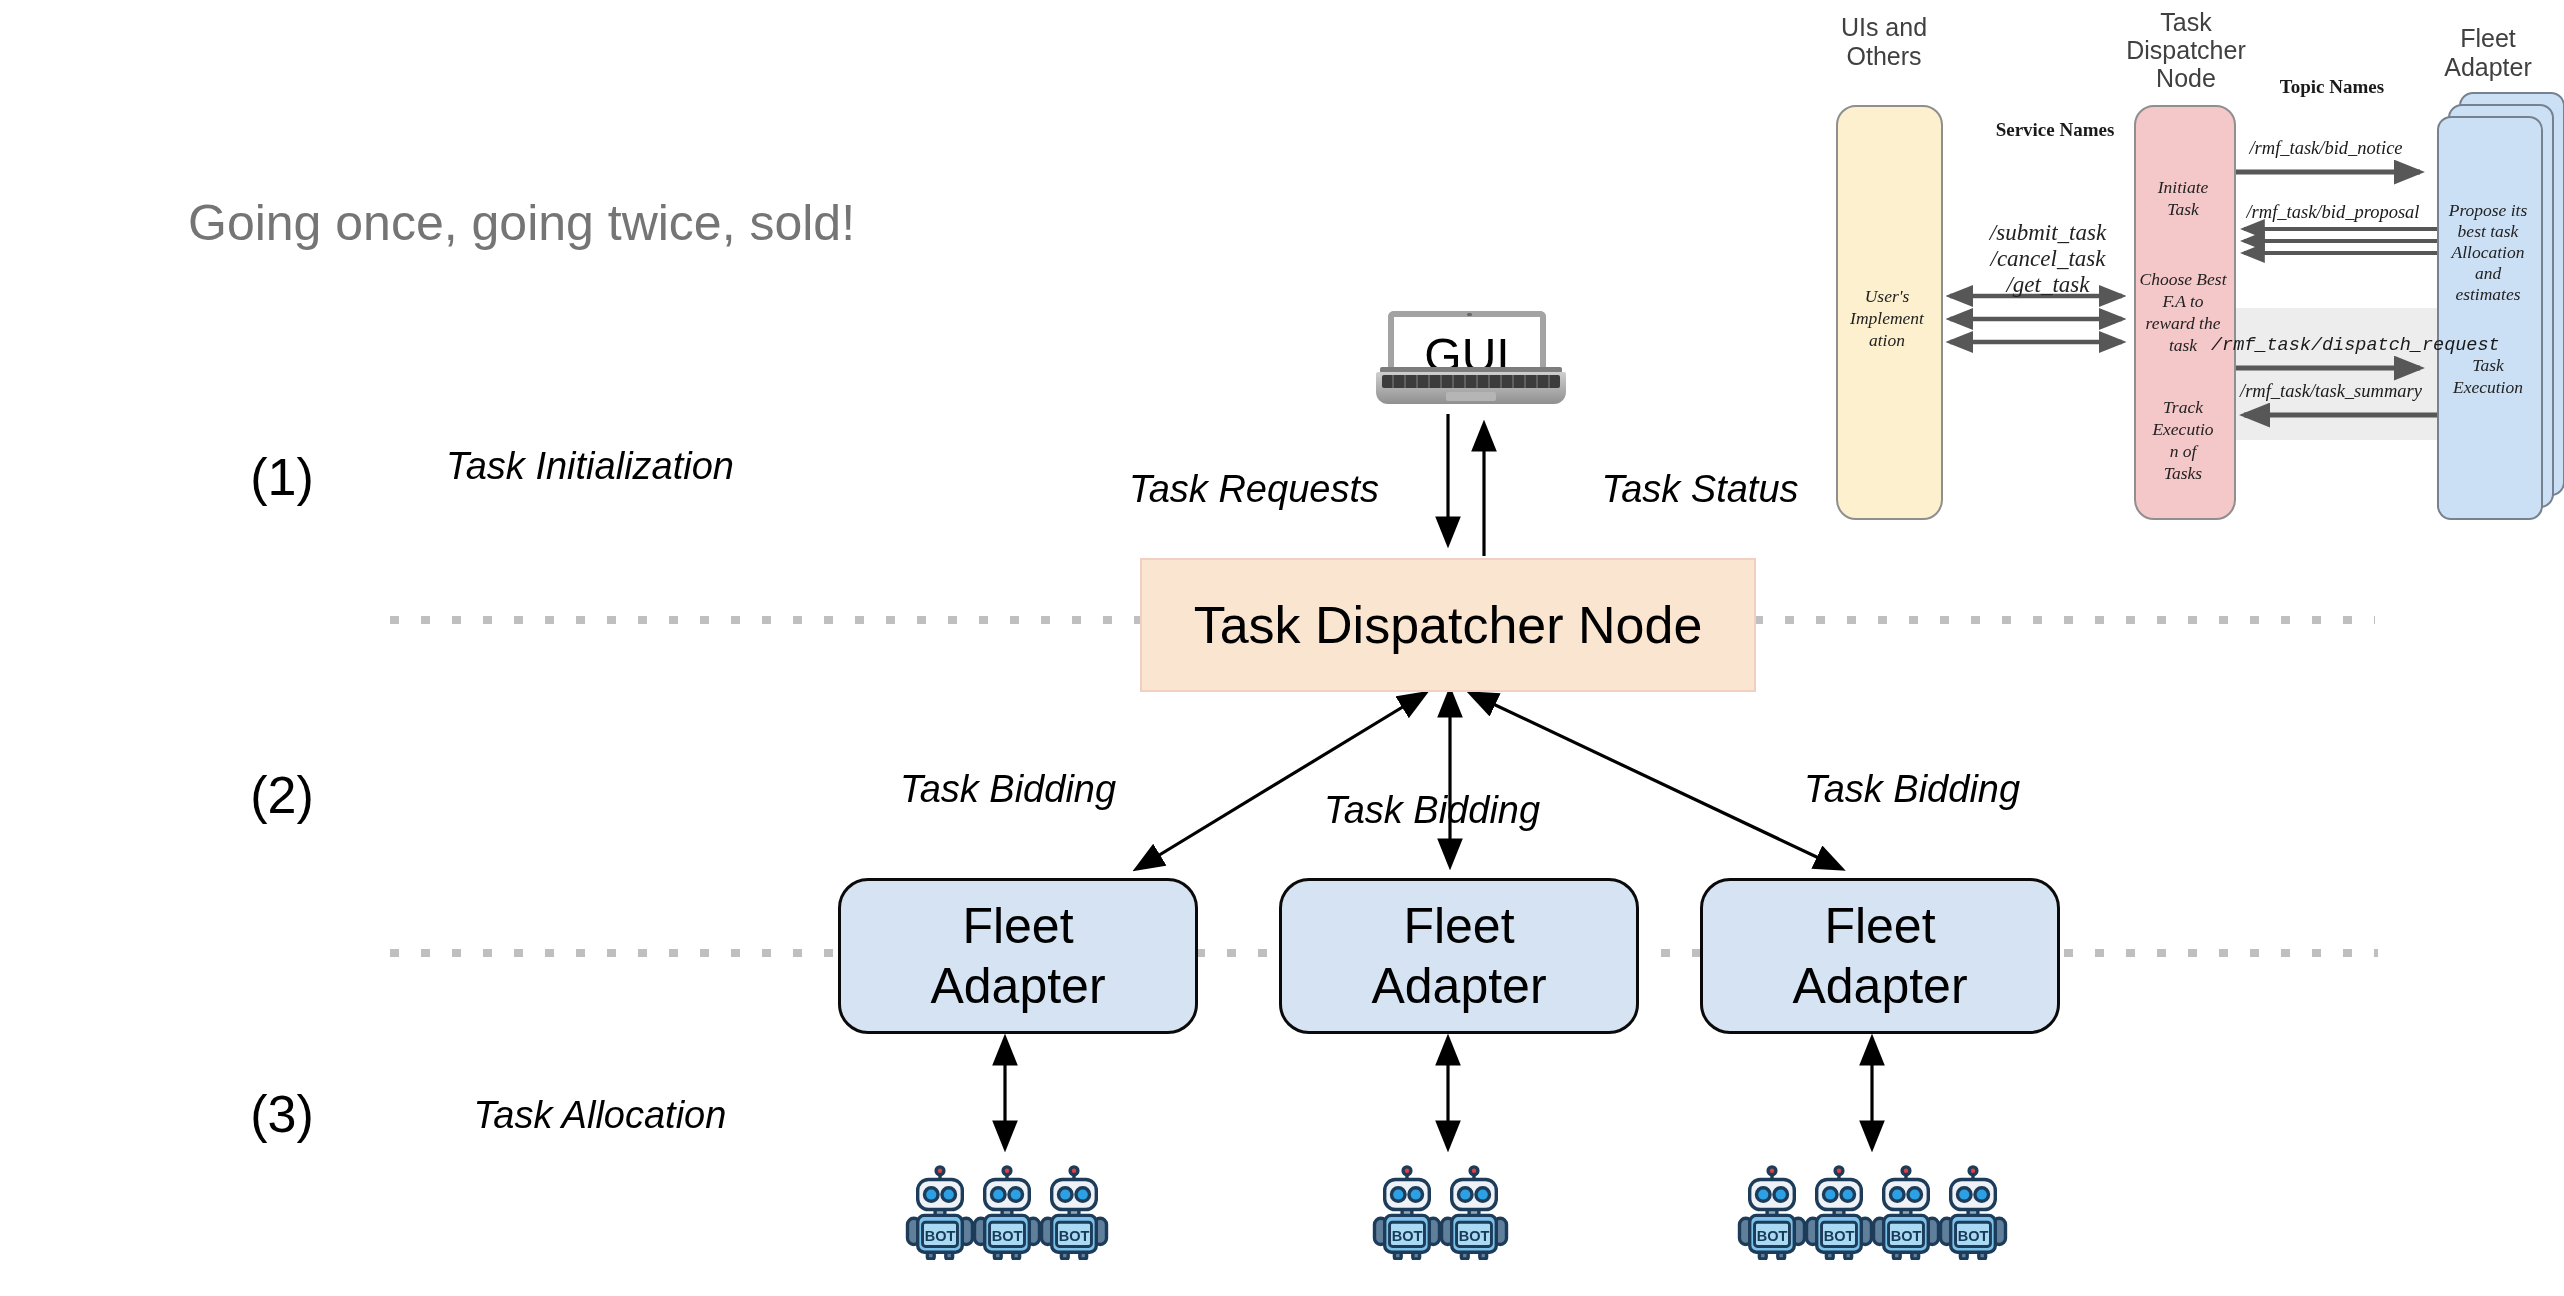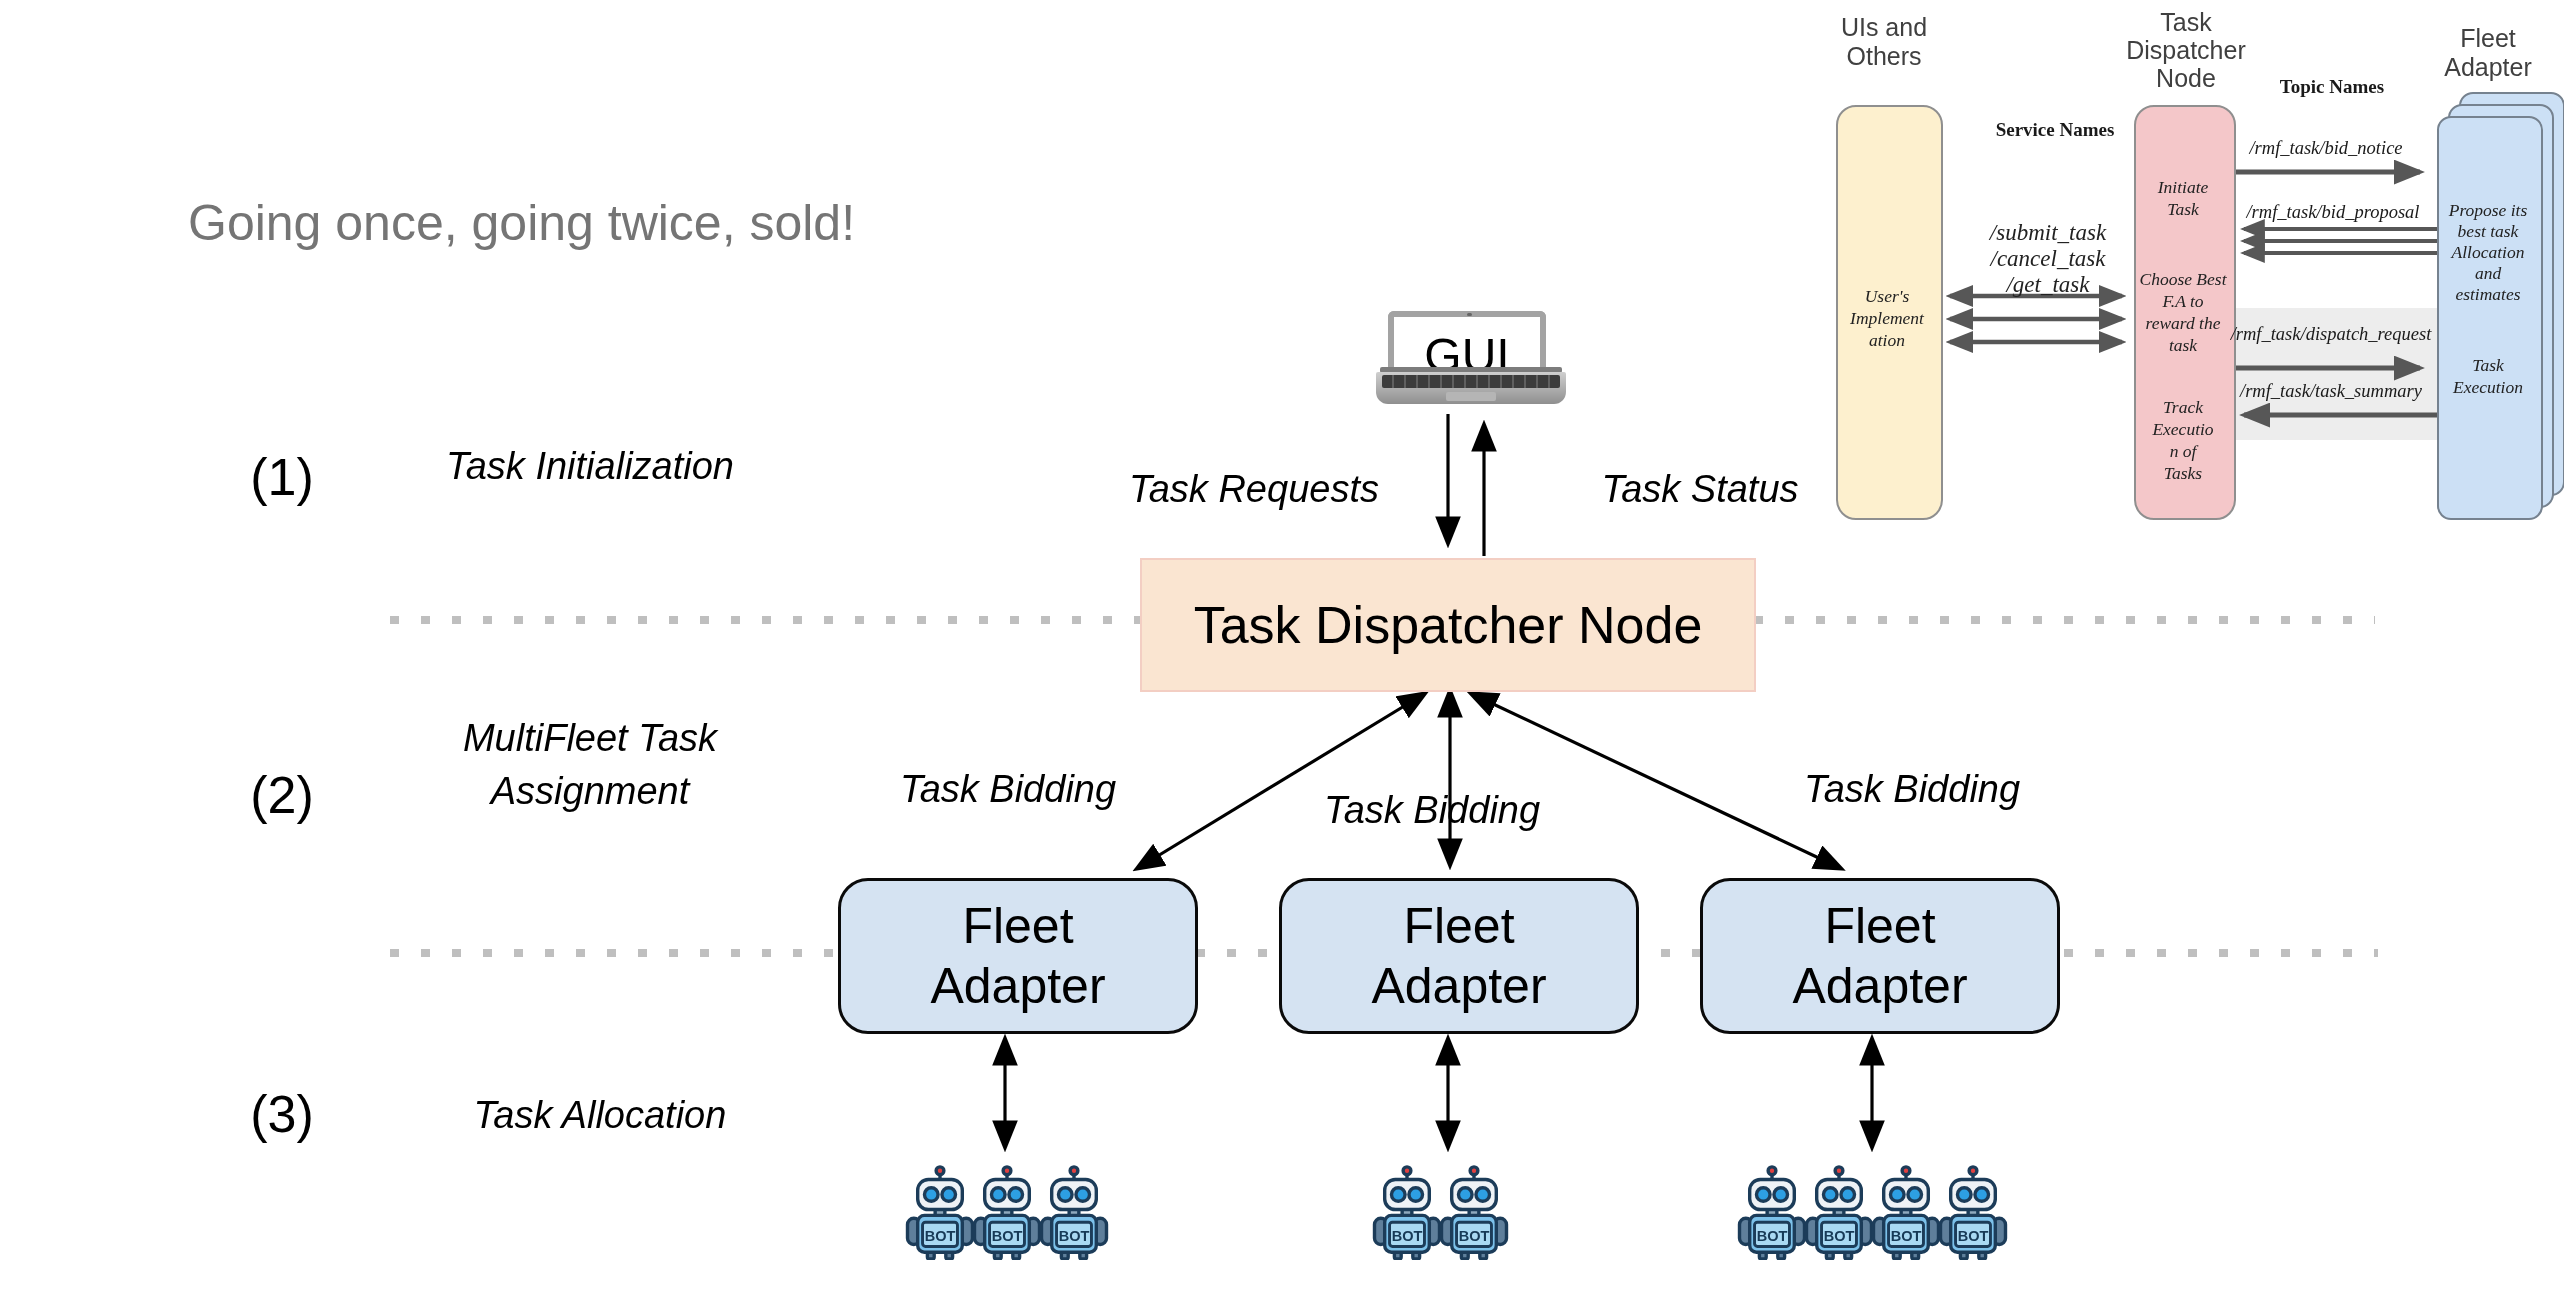--- a/index.html
+++ b/index.html
@@ -122,22 +122,20 @@
       <path d="M2452,241 L2244,241" stroke-width="4" marker-end="url(#mG)"></path>
       <path d="M2452,253 L2244,253" stroke-width="4" marker-end="url(#mG)"></path>
       <path d="M2232,368 L2420,368" stroke-width="5" marker-end="url(#mG)"></path>
       <path d="M2452,415 L2244,415" stroke-width="5" marker-end="url(#mG)"></path>
     </g>
   </svg>
 
   <div class="abs ctr step-num" style="left:227px;top:447px;">(1)</div>
   <div class="abs ctr sec-label" style="left:390px;top:440px;width:400px;">Task Initialization</div>
   <div class="abs ctr step-num" style="left:227px;top:765px;">(2)</div>
-  <div class="abs ctr sec-label pre" style="left:365px;top:712px;width:450px;">MultiFleet Task
-Assignment</div>
   <div class="abs ctr step-num" style="left:227px;top:1084px;">(3)</div>
   <div class="abs ctr sec-label" style="left:400px;top:1089px;width:400px;">Task Allocation</div>
 
   <div class="abs ctr flow-label" style="left:1094px;top:468px;font-style:italic;">Task Requests</div>
   <div class="abs ctr flow-label" style="left:1540px;top:468px;">Task Status</div>
   <div class="abs ctr flow-label" style="left:848px;top:768px;">Task Bidding</div>
   <div class="abs ctr flow-label" style="left:1272px;top:789px;">Task Bidding</div>
   <div class="abs ctr flow-label" style="left:1752px;top:768px;">Task Bidding</div>
 
   <div class="abs laptop">
@@ -356,16 +354,16 @@
   <div class="abs ctr mini-serif pre" style="left:2428px;top:200px;width:120px;font-size:17.5px;line-height:21px;">Propose its
 best task
 Allocation
 and
 estimates</div>
   <div class="abs ctr mini-serif pre" style="left:2428px;top:354px;width:120px;font-size:17.5px;line-height:22px;">Task
 Execution</div>
 
   <div class="abs ctr mini-topic" style="left:2216px;top:138px;width:220px;">/rmf_task/bid_notice</div>
   <div class="abs ctr mini-topic" style="left:2223px;top:202px;width:220px;">/rmf_task/bid_proposal</div>
-  <div class="abs ctr mini-topic" style="left:2211px;top:324px;width:240px;">/rmf_task/dispatch_request</div>
+  <div class="abs ctr mini-topic" style="left:2211px;top:335px;width:240px;font-family:Liberation Mono, monospace;">/rmf_task/dispatch_request</div>
   <div class="abs ctr mini-topic" style="left:2221px;top:381px;width:220px;text-align:center;">/rmf_task/task_summary</div>
 
 </div>
 
 </body></html>

